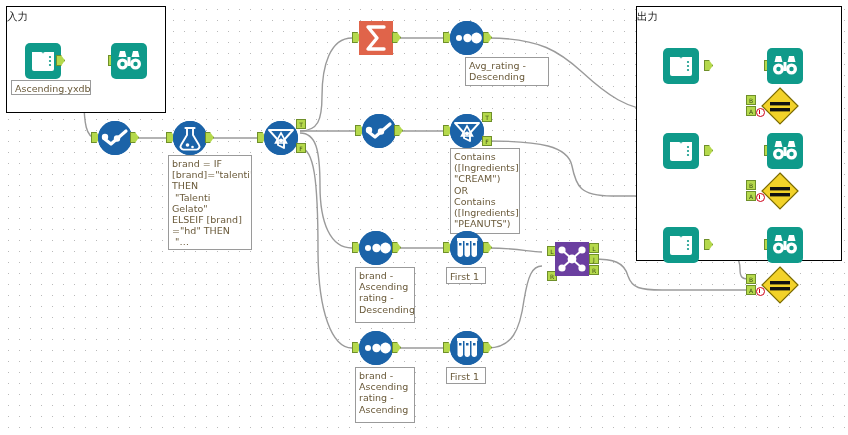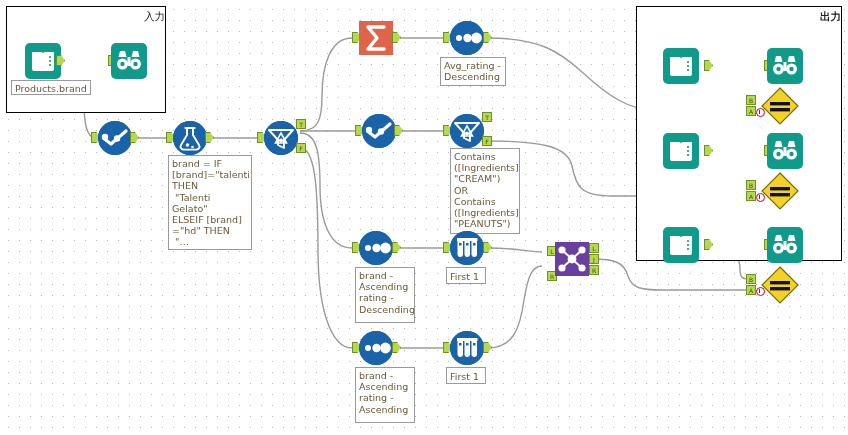--- a/index.html
+++ b/index.html
@@ -3,21 +3,21 @@
 <meta charset="utf-8">
 <style>
   html,body{margin:0;padding:0;background:#fff;}
   body{width:848px;height:435px;overflow:hidden;font-family:"Liberation Sans",sans-serif;}
   #canvas{position:relative;width:848px;height:435px;
     background-color:#ffffff;
     background-image:radial-gradient(circle, #b9b9b9 0.7px, transparent 0.8px);
     background-size:11px 11px;
     background-position:3px 4px;}
   .container-box{position:absolute;border:1.6px solid #000;background:#fff;box-sizing:border-box;}
-  .container-title{position:absolute;top:3px;left:0;width:100%;text-align:right;
+  .container-title{position:absolute;top:3px;left:0;width:100%;text-align:left;
     font-size:10.5px;color:#222;font-family:"DejaVu Sans",sans-serif;}
   .node{position:absolute;}
   .tooltip{position:absolute;border:1px solid #9a9a9a;background:#fff;color:#6a5a3a;
     font-size:9.5px;line-height:11.2px;padding:2px 3px;box-sizing:border-box;
     font-family:"DejaVu Sans",sans-serif;white-space:pre-wrap;overflow:hidden;}
   .anchor{position:absolute;width:9px;height:11px;background:#b5d94c;border:1px solid #6f8f2a;
     box-sizing:border-box;}
   .anchor.in{clip-path:polygon(0 0,60% 0,100% 50%,60% 100%,0 100%);}
   .anchor.out{clip-path:polygon(0 0,55% 0,100% 50%,55% 100%,0 100%);}
   .anchor-lbl{position:absolute;width:10px;height:10px;background:#b5d94c;border:1px solid #6f8f2a;
@@ -92,21 +92,21 @@
     <svg width="42" height="42" viewBox="0 0 42 42">
       <rect x="3" y="3" width="36" height="36" rx="5" fill="#0f9a8a"></rect>
       <path d="M10 12 h9 a2 2 0 0 1 2 2 v17 h-9 a2 2 0 0 1-2-2 z" fill="#fff"></path>
       <path d="M32 12 h-9 a2 2 0 0 0-2 2 v17 h9 a2 2 0 0 0 2-2 z" fill="#fff"></path>
       <circle cx="28" cy="17" r="1.1" fill="#0f9a8a"></circle>
       <circle cx="28" cy="21" r="1.1" fill="#0f9a8a"></circle>
       <circle cx="28" cy="25" r="1.1" fill="#0f9a8a"></circle>
     </svg>
   </div>
   <div class="anchor out" style="left:56px;top:55px;"></div>
-  <div class="tooltip" style="left:11px;top:80px;width:80px;height:15px;line-height:12px;">Products.brand</div>
+  <div class="tooltip" style="left:11px;top:80px;width:80px;height:15px;line-height:12px;">Ascending.yxdb</div>
 
   <div class="anchor in" style="left:108px;top:55px;"></div>
   <div class="node" style="left:108px;top:40px;">
     <svg width="42" height="42" viewBox="0 0 42 42">
       <rect x="3" y="3" width="36" height="36" rx="5" fill="#0f9a8a"></rect>
       <path d="M12 11 h5 l1.5 6 h-8 z M30 11 h-5 l-1.5 6 h8 z" fill="#fff"></path>
       <circle cx="14.5" cy="24" r="5.5" fill="#fff"></circle>
       <circle cx="27.5" cy="24" r="5.5" fill="#fff"></circle>
       <rect x="19.5" y="17" width="3" height="9" fill="#fff"></rect>
       <circle cx="14.5" cy="24" r="2.2" fill="#0f9a8a"></circle>
@@ -166,21 +166,21 @@
   <div class="anchor in" style="left:443px;top:32px;"></div>
   <div class="circ-tool" style="left:450px;top:21px;">
     <svg width="34" height="34" viewBox="0 0 34 34">
       <circle cx="17" cy="17" r="17" fill="#1b63a8"></circle>
       <circle cx="9" cy="17" r="3" fill="#fff"></circle>
       <circle cx="17.5" cy="17" r="4.2" fill="#fff"></circle>
       <circle cx="26.5" cy="17" r="5.4" fill="#fff"></circle>
     </svg>
   </div>
   <div class="anchor out" style="left:483px;top:32px;"></div>
-  <div class="tooltip" style="left:440px;top:57px;width:66px;height:29px;">Avg_rating -
+  <div class="tooltip" style="left:465px;top:57px;width:84px;height:29px;">Avg_rating -
 Descending</div>
 
   <div class="anchor in" style="left:355px;top:125px;"></div>
   <div class="circ-tool" style="left:362px;top:114px;">
     <svg width="34" height="34" viewBox="0 0 34 34">
       <circle cx="17" cy="17" r="17" fill="#1b63a8"></circle>
       <path d="M6 17.5 L13 23 L28 10" stroke="#fff" stroke-width="3.2" fill="none" stroke-linecap="round" stroke-linejoin="round"></path>
       <circle cx="7" cy="16" r="3.2" fill="#fff"></circle>
       <circle cx="19" cy="17.5" r="3.2" fill="#fff"></circle>
     </svg>
@@ -277,21 +277,21 @@
       <circle cx="27" cy="8" r="3.6" fill="#fff"></circle>
       <circle cx="7" cy="26" r="3.6" fill="#fff"></circle>
       <circle cx="27" cy="26" r="3.6" fill="#fff"></circle>
       <path d="M17 17 L7 8 M17 17 L27 8 M17 17 L7 26 M17 17 L27 26" stroke="#fff" stroke-width="2"></path>
     </svg>
   </div>
   <div class="anchor-lbl" style="left:589px;top:243px;">L</div>
   <div class="anchor-lbl" style="left:589px;top:254px;">J</div>
   <div class="anchor-lbl" style="left:589px;top:265px;">R</div>
 
-  <div class="container-box" style="left:636px;top:6px;width:206px;height:255px;font-weight:bold;">
+  <div class="container-box" style="left:636px;top:6px;width:206px;height:255px;">
     <div class="container-title">出力</div>
   </div>
 
   <div class="node" style="left:660px;top:45px;">
     <svg width="42" height="42" viewBox="0 0 42 42">
       <rect x="3" y="3" width="36" height="36" rx="5" fill="#0f9a8a"></rect>
       <path d="M10 12 h9 a2 2 0 0 1 2 2 v17 h-9 a2 2 0 0 1-2-2 z" fill="#fff"></path>
       <path d="M32 12 h-9 a2 2 0 0 0-2 2 v17 h9 a2 2 0 0 0 2-2 z" fill="#fff"></path>
       <circle cx="28" cy="17" r="1.1" fill="#0f9a8a"></circle>
       <circle cx="28" cy="21" r="1.1" fill="#0f9a8a"></circle>

